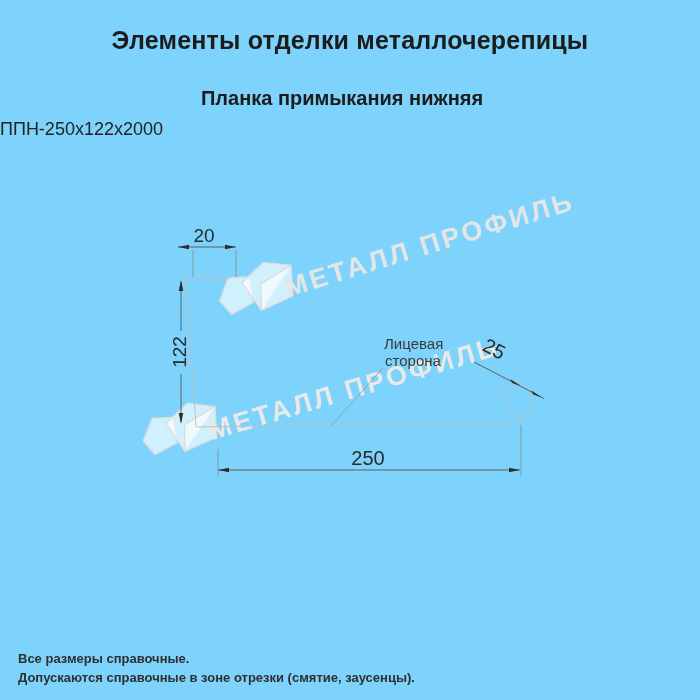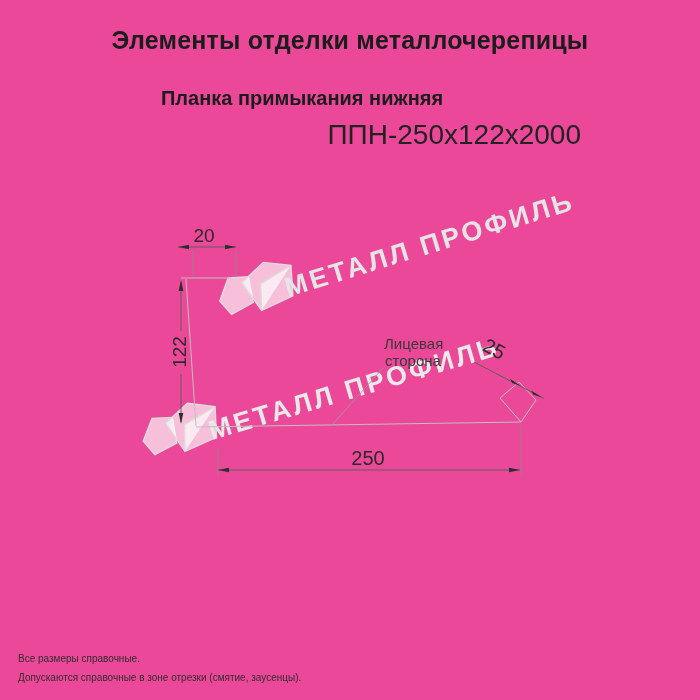--- a/index.html
+++ b/index.html
@@ -1,33 +1,33 @@
 <!DOCTYPE html>
 <html><head>
 <meta charset="utf-8">
 <style>
   html,body{margin:0;padding:0;background:#ffffff;}
   .page{
-    position:relative;width:700px;height:700px;background:#ec4899;overflow:hidden;
+    position:relative;width:700px;height:700px;background:#7dd3fc;overflow:hidden;
     font-family:"Liberation Sans", sans-serif;color:#1c1c1c;
   }
   .title{
     position:absolute;top:26px;left:0;width:700px;text-align:center;
     font-size:25px;font-weight:bold;letter-spacing:0.2px;color:#1c1c1c;
   }
   .subtitle{
     position:absolute;top:87px;left:0;width:604px;text-align:center;
-    font-size:20px;font-weight:bold;color:#1c1c1c;
+    font-size:20px;font-weight:bold;color:#1c1c1c;padding-left:40px;
   }
   .model{
-    position:absolute;top:119px;left:0;width:581px;text-align:right;
-    font-size:28px;font-weight:normal;color:#222222;
+    position:absolute;top:119px;left:0;width:581px;text-align:left;
+    font-size:18px;font-weight:normal;color:#222222;
   }
   svg.drawing{position:absolute;left:0;top:0;}
-  .notes{position:absolute;left:18px;top:649px;font-size:10px;line-height:19px;color:#2f2f2f;}
+  .notes{position:absolute;left:18px;top:649px;font-size:13px;line-height:19px;color:#2f2f2f;font-weight:bold;}
   
   .dimline{stroke:#5f5f5f;stroke-width:1;fill:none;}
   .extline{stroke:#8a8a8a;stroke-width:0.8;fill:none;}
   .leader{stroke:#9a9a9a;stroke-width:0.9;fill:none;}
   .profile{stroke:#bfbfbf;stroke-width:1;fill:none;}
   .arrow{fill:#2e2e2e;stroke:none;}
   .dimtext{fill:#2a2a2a;font-size:19px;font-family:"Liberation Sans",sans-serif;}
   .facetext{fill:#3a3a3a;font-size:15px;font-family:"Liberation Sans",sans-serif;}
   .wmtext{fill:#e5e5e5;font-size:27px;font-weight:bold;letter-spacing:3px;font-family:"Liberation Sans",sans-serif;}
   .wmlogo{stroke:#dcdcdc;stroke-width:1.4;fill:#ffffff;fill-opacity:0.65;}

